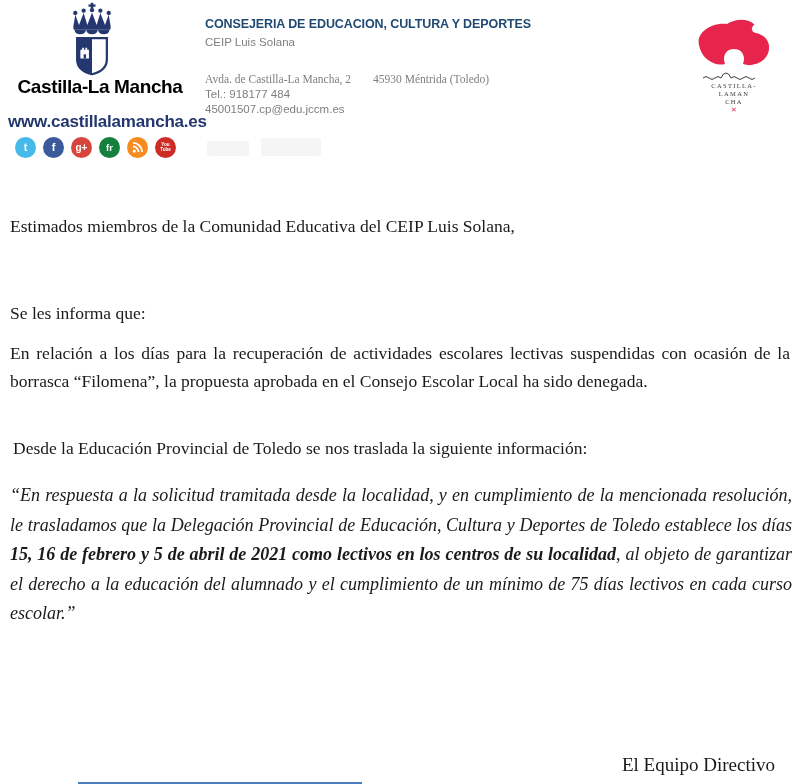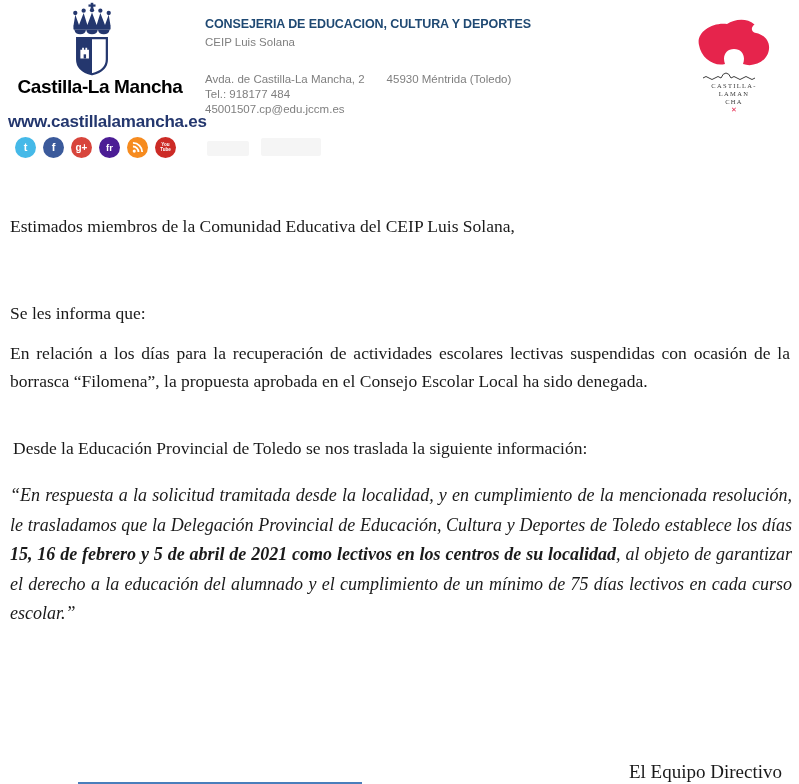--- a/index.html
+++ b/index.html
@@ -41,21 +41,21 @@
   .chip .yt{font-size:4.6px;line-height:4.4px;text-align:center;white-space:pre-line;}
   .org-block{
     position:absolute;left:205px;top:1px;width:420px;
     font-family:"Liberation Sans", sans-serif;
   }
   .org-title{
     font-size:12.5px;font-weight:bold;color:#1f4973;
     margin:16px 0 5px 0;letter-spacing:-0.1px;
   }
   .org-line{font-size:11.5px;color:#7f7f7f;margin:0 0 2px 0;line-height:13px;}
-  .org-addr{margin-top:24px;}
+  .org-addr{margin-top:24px;font-family:Liberation Serif, serif;}
   .org-addr .gap{display:inline-block;width:22px;}
   .org-tel{margin-top:0;}
   .right-logo{
     position:absolute;left:688px;top:12px;width:92px;
     text-align:center;
   }
   .right-logo svg{display:block;margin:0 auto;}
   .rl-text{
     font-family:"Liberation Serif", serif;
     font-size:6.5px;line-height:8px;letter-spacing:1.3px;
@@ -75,21 +75,21 @@
   }
   .para2{position:absolute;left:13px;top:438px;font-size:17.5px;margin:0;}
   .quote{
     position:absolute;left:10px;top:481px;width:782px;
     font-size:18px;line-height:29.5px;text-align:justify;
     font-style:italic;margin:0;
   }
   .quote strong{font-weight:bold;}
   .signature{
     position:absolute;left:0;top:745px;width:766px;
-    text-align:right;font-size:19px;margin:16px;
+    text-align:right;font-size:19px;margin:9px;
   }
   .bottom-rule{
     position:absolute;left:78px;top:782px;width:284px;height:2px;
     background:#4a7ebb;
   }
 </style>
 </head>
 <body>
 
 <div class="page">
@@ -121,21 +121,21 @@
   <div class="social-row">
     <span class="chip" style="background: rgb(69, 185, 232);">
         <i>t</i>
       </span>
     <span class="chip" style="background: rgb(59, 90, 155);">
         <i>f</i>
       </span>
     <span class="chip" style="background: rgb(216, 69, 60);">
         <i style="font-size:10px">g+</i>
       </span>
-    <span class="chip" style="background: #4c1d95;">
+    <span class="chip" style="background: #15803d;">
         <i style="font-size:9.5px">fr</i>
       </span>
     <span class="chip" style="background: rgb(246, 139, 31);">
       <svg width="13" height="13" viewBox="0 0 20 20">
         <circle cx="5" cy="15.5" r="2.4" fill="#fff"></circle>
         <path d="M3 8.5a8.5 8.5 0 0 1 8.5 8.5" stroke="#fff" stroke-width="2.8" fill="none"></path>
         <path d="M3 2.8A14.2 14.2 0 0 1 17.2 17" stroke="#fff" stroke-width="2.8" fill="none"></path>
       </svg>
     </span>
     <span class="chip" style="background: rgb(204, 43, 38);">

